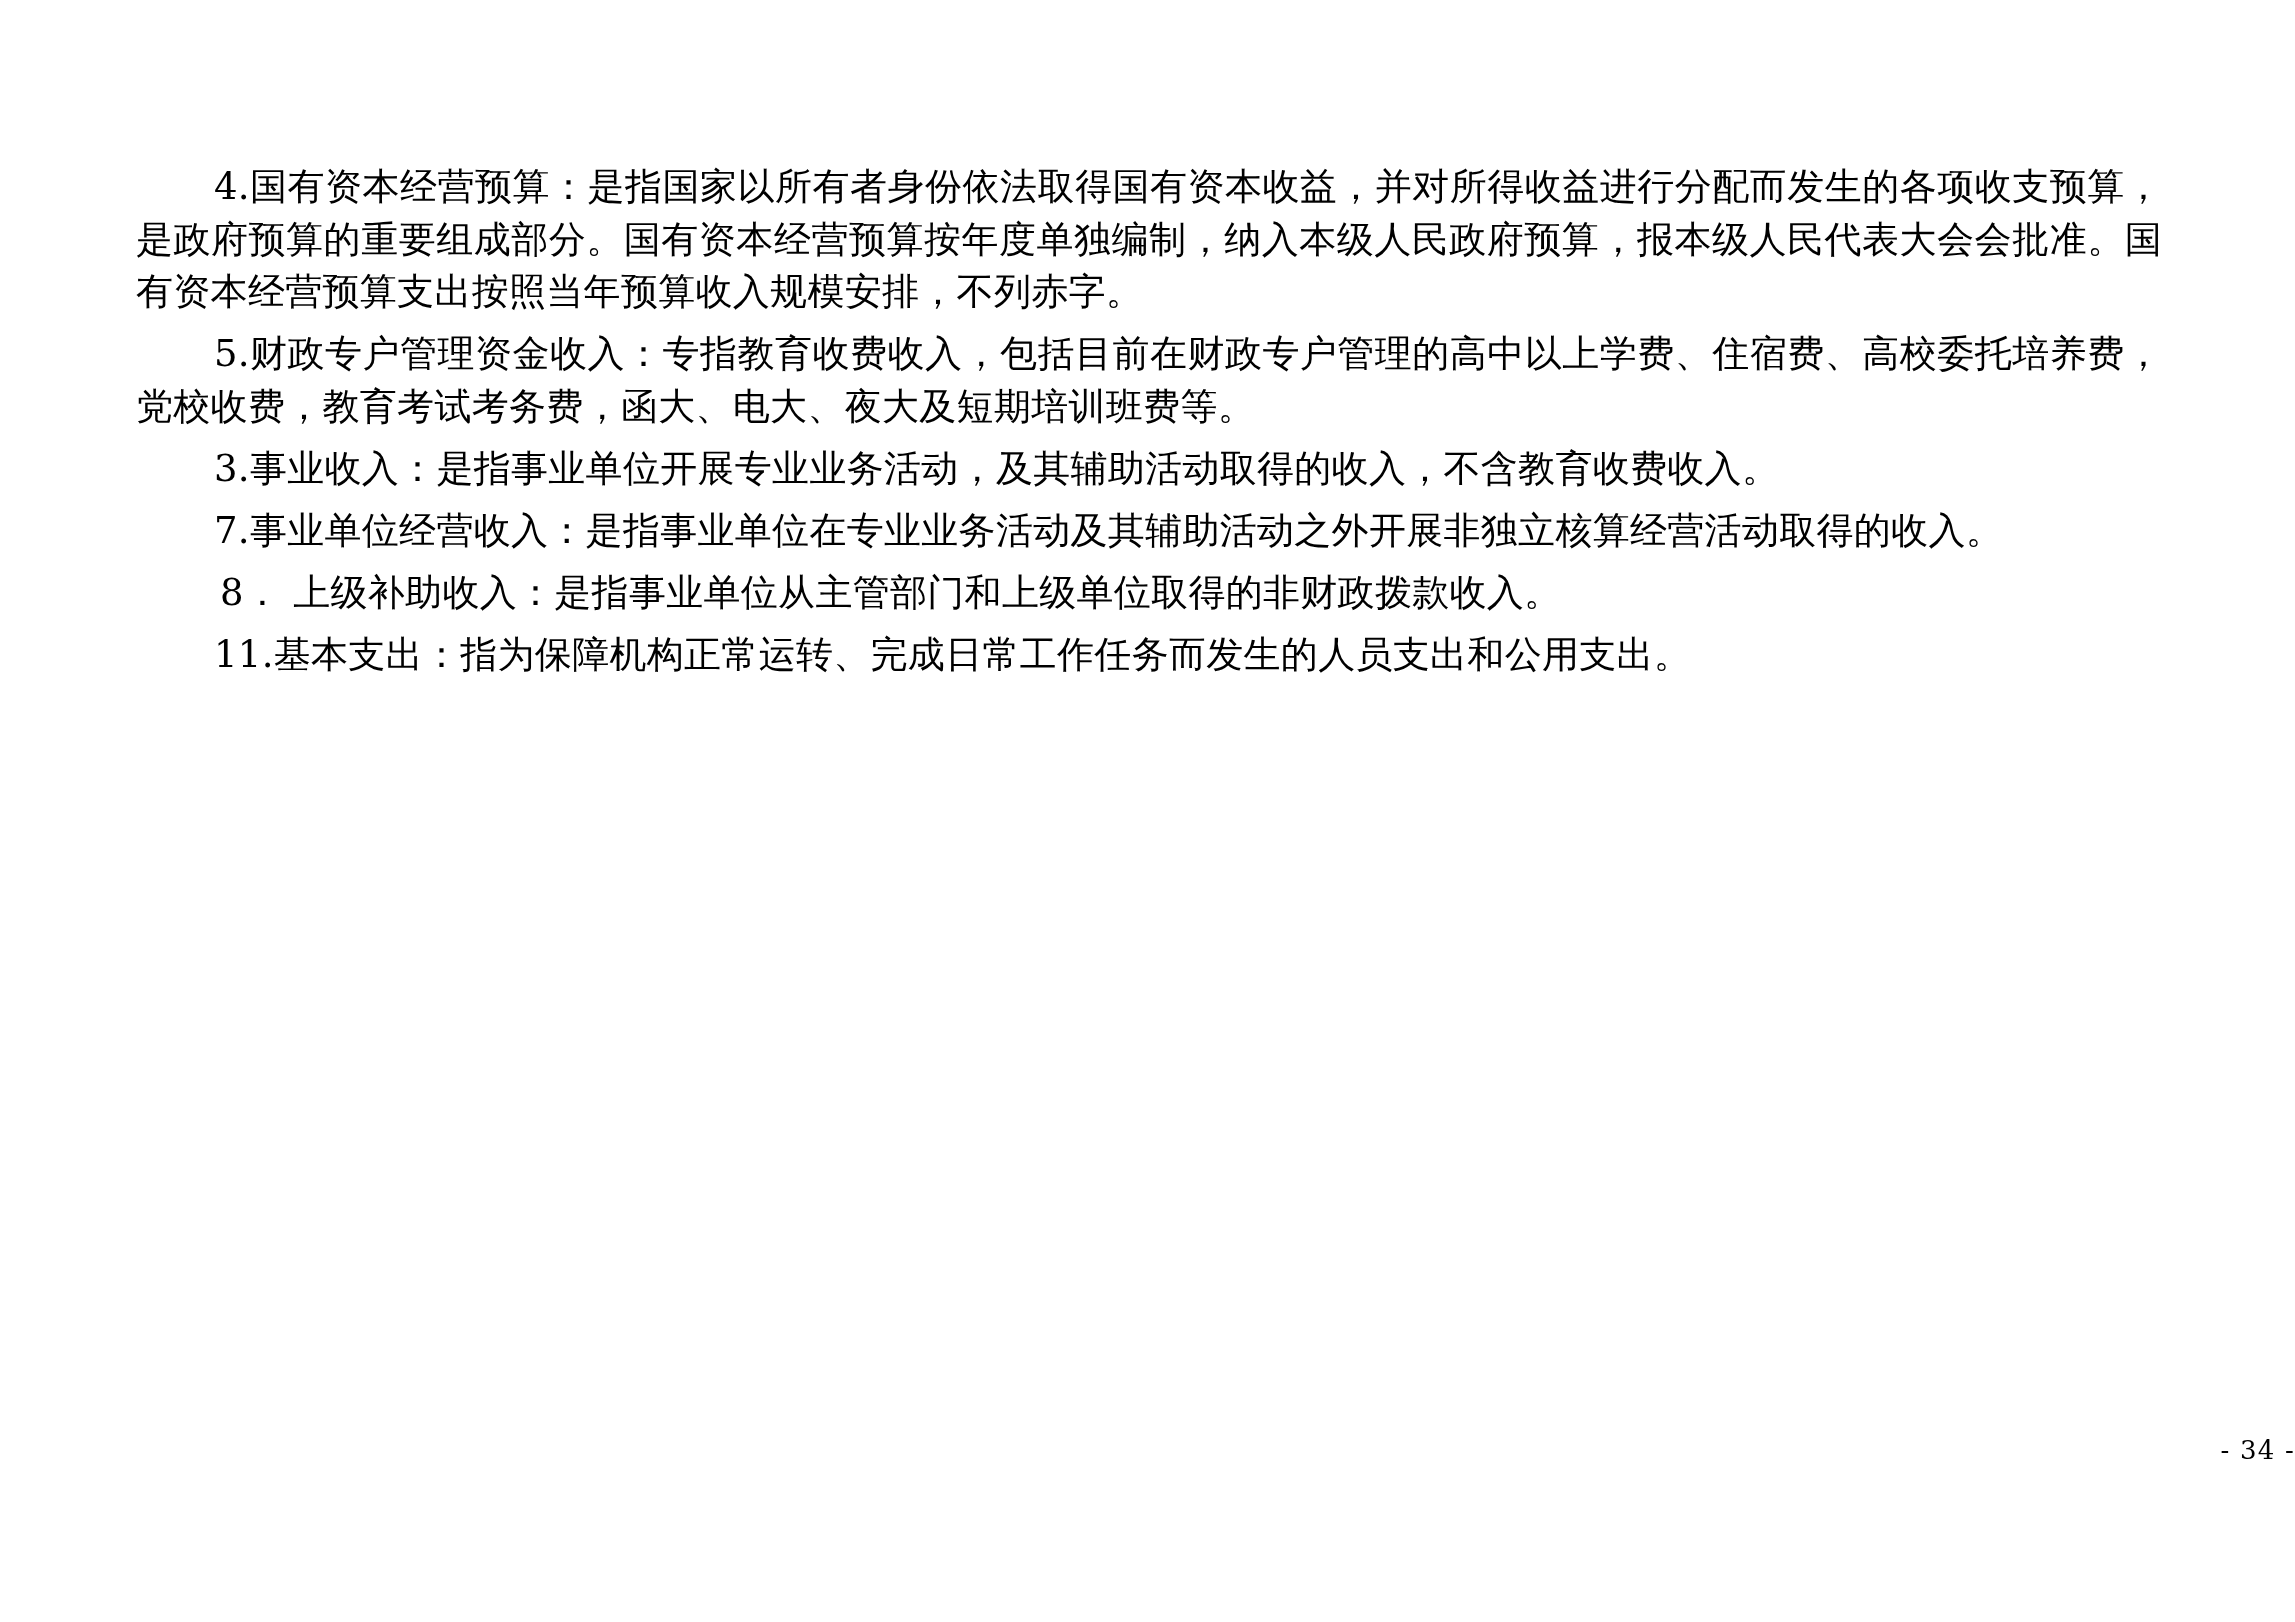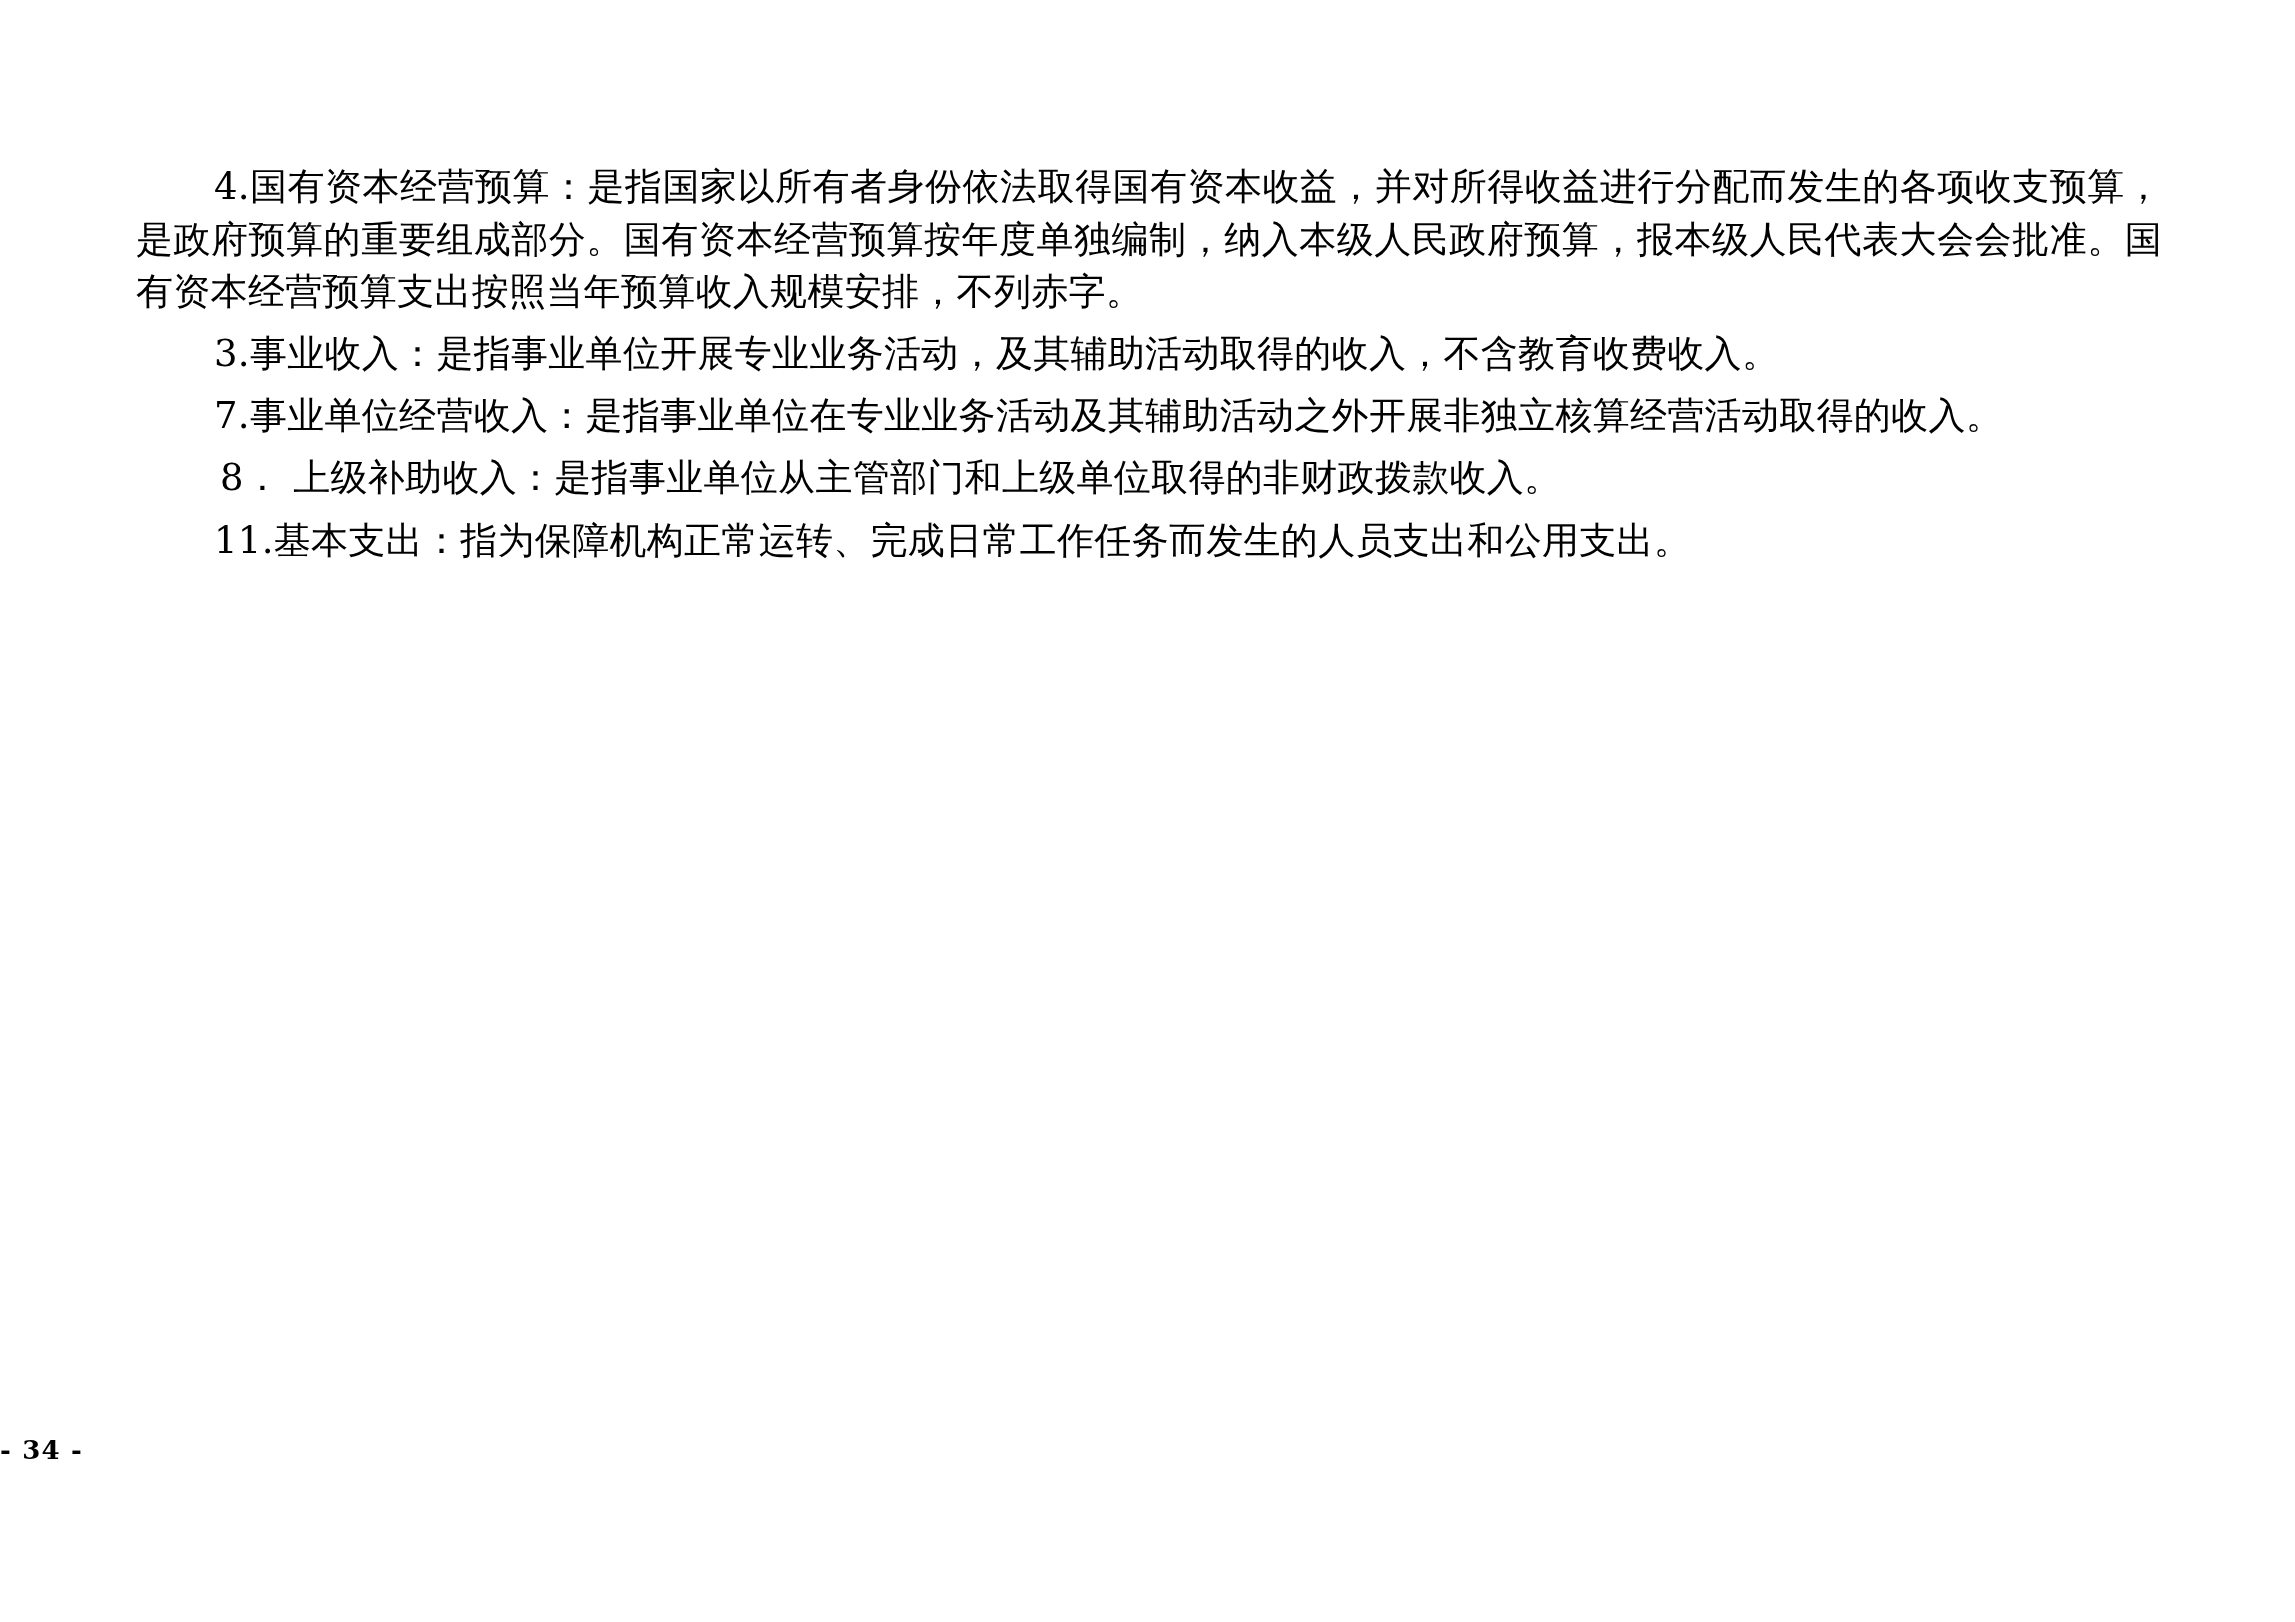--- a/index.html
+++ b/index.html
@@ -40,33 +40,33 @@
     font-weight: 400;
   }
   .para.wide-indent {
     text-indent: 84px;
   }
   .footer {
     position: absolute;
     left: 0;
     top: 1435px;
     width: 2295px;
-    text-align: left;
+    text-align: right;
     font-size: 26px;
     letter-spacing: 1.2px;
     color: #000000;
-    font-weight: bold;
   }
 </style>
 </head>
 <body>
 
 <div class="page">
   <div class="content">
     <p class="para">4.国有资本经营预算：是指国家以所有者身份依法取得国有资本收益，并对所得收益进行分配而发生的各项收支预算，是政府预算的重要组成部分。国有资本经营预算按年度单独编制，纳入本级人民政府预算，报本级人民代表大会会批准。国有资本经营预算支出按照当年预算收入规模安排，不列赤字。</p>
+    <p class="para">5.财政专户管理资金收入：专指教育收费收入，包括目前在财政专户管理的高中以上学费、住宿费、高校委托培养费，党校收费，教育考试考务费，函大、电大、夜大及短期培训班费等。</p>
     <p class="para">3.事业收入：是指事业单位开展专业业务活动，及其辅助活动取得的收入，不含教育收费收入。</p>
     <p class="para">7.事业单位经营收入：是指事业单位在专业业务活动及其辅助活动之外开展非独立核算经营活动取得的收入。</p>
     <p class="para wide-indent">8． 上级补助收入：是指事业单位从主管部门和上级单位取得的非财政拨款收入。</p>
     <p class="para">11.基本支出：指为保障机构正常运转、完成日常工作任务而发生的人员支出和公用支出。</p>
   </div>
   <div class="footer">- 34 -</div>
 </div>
 
 
 </body></html>

